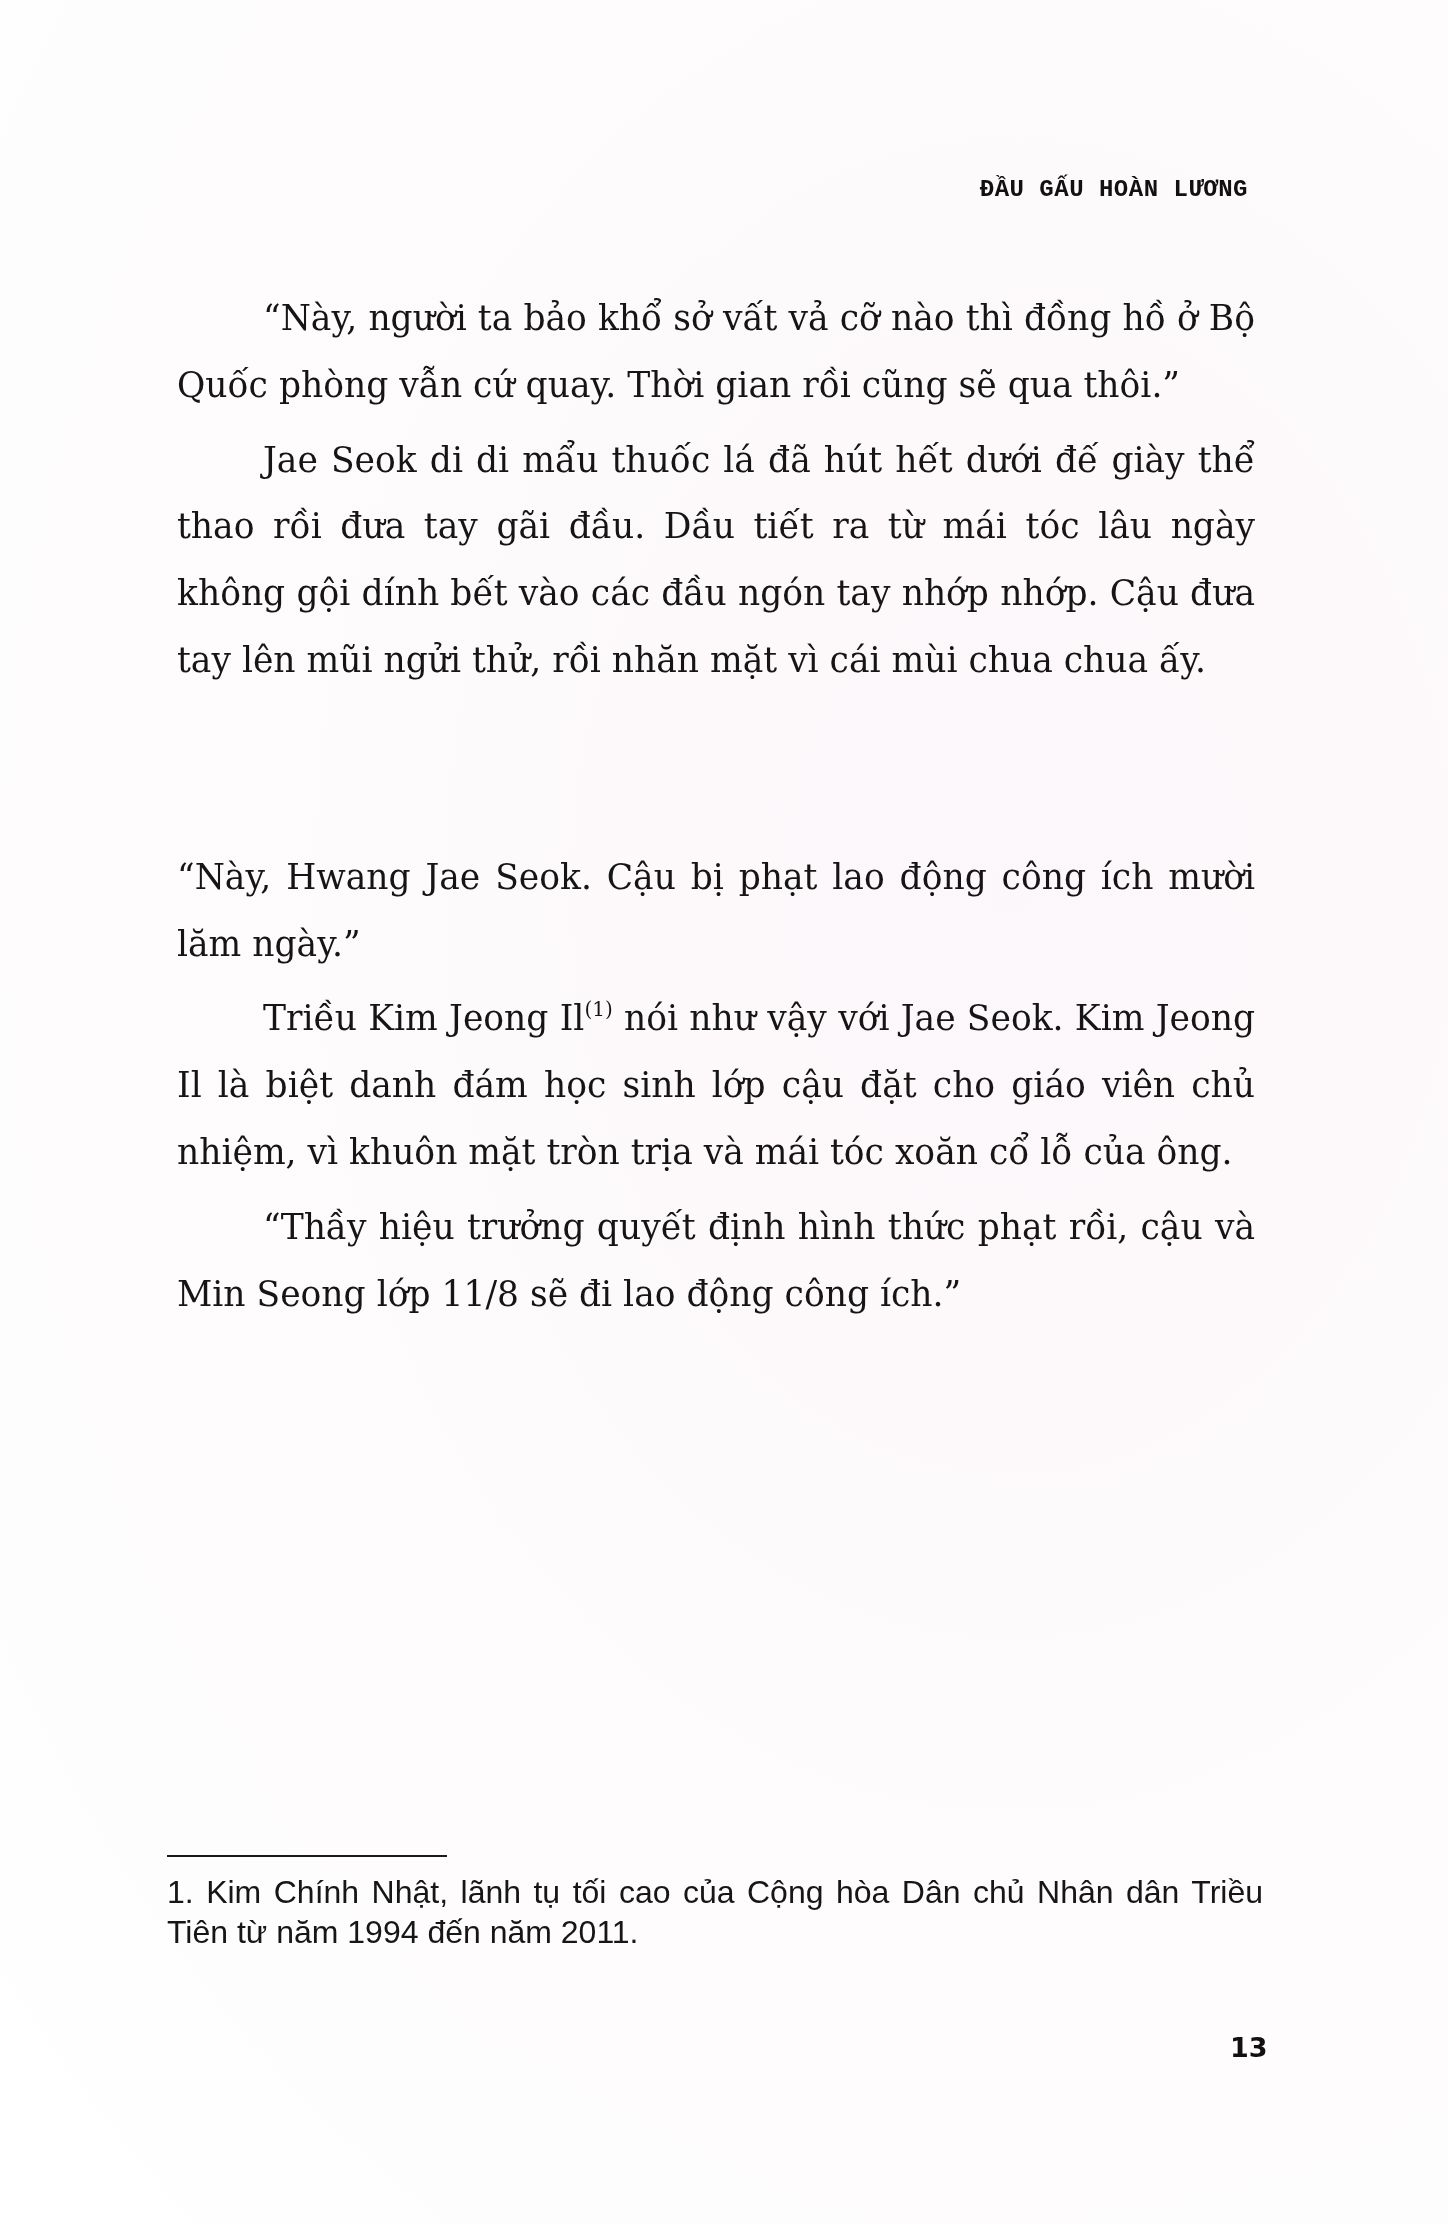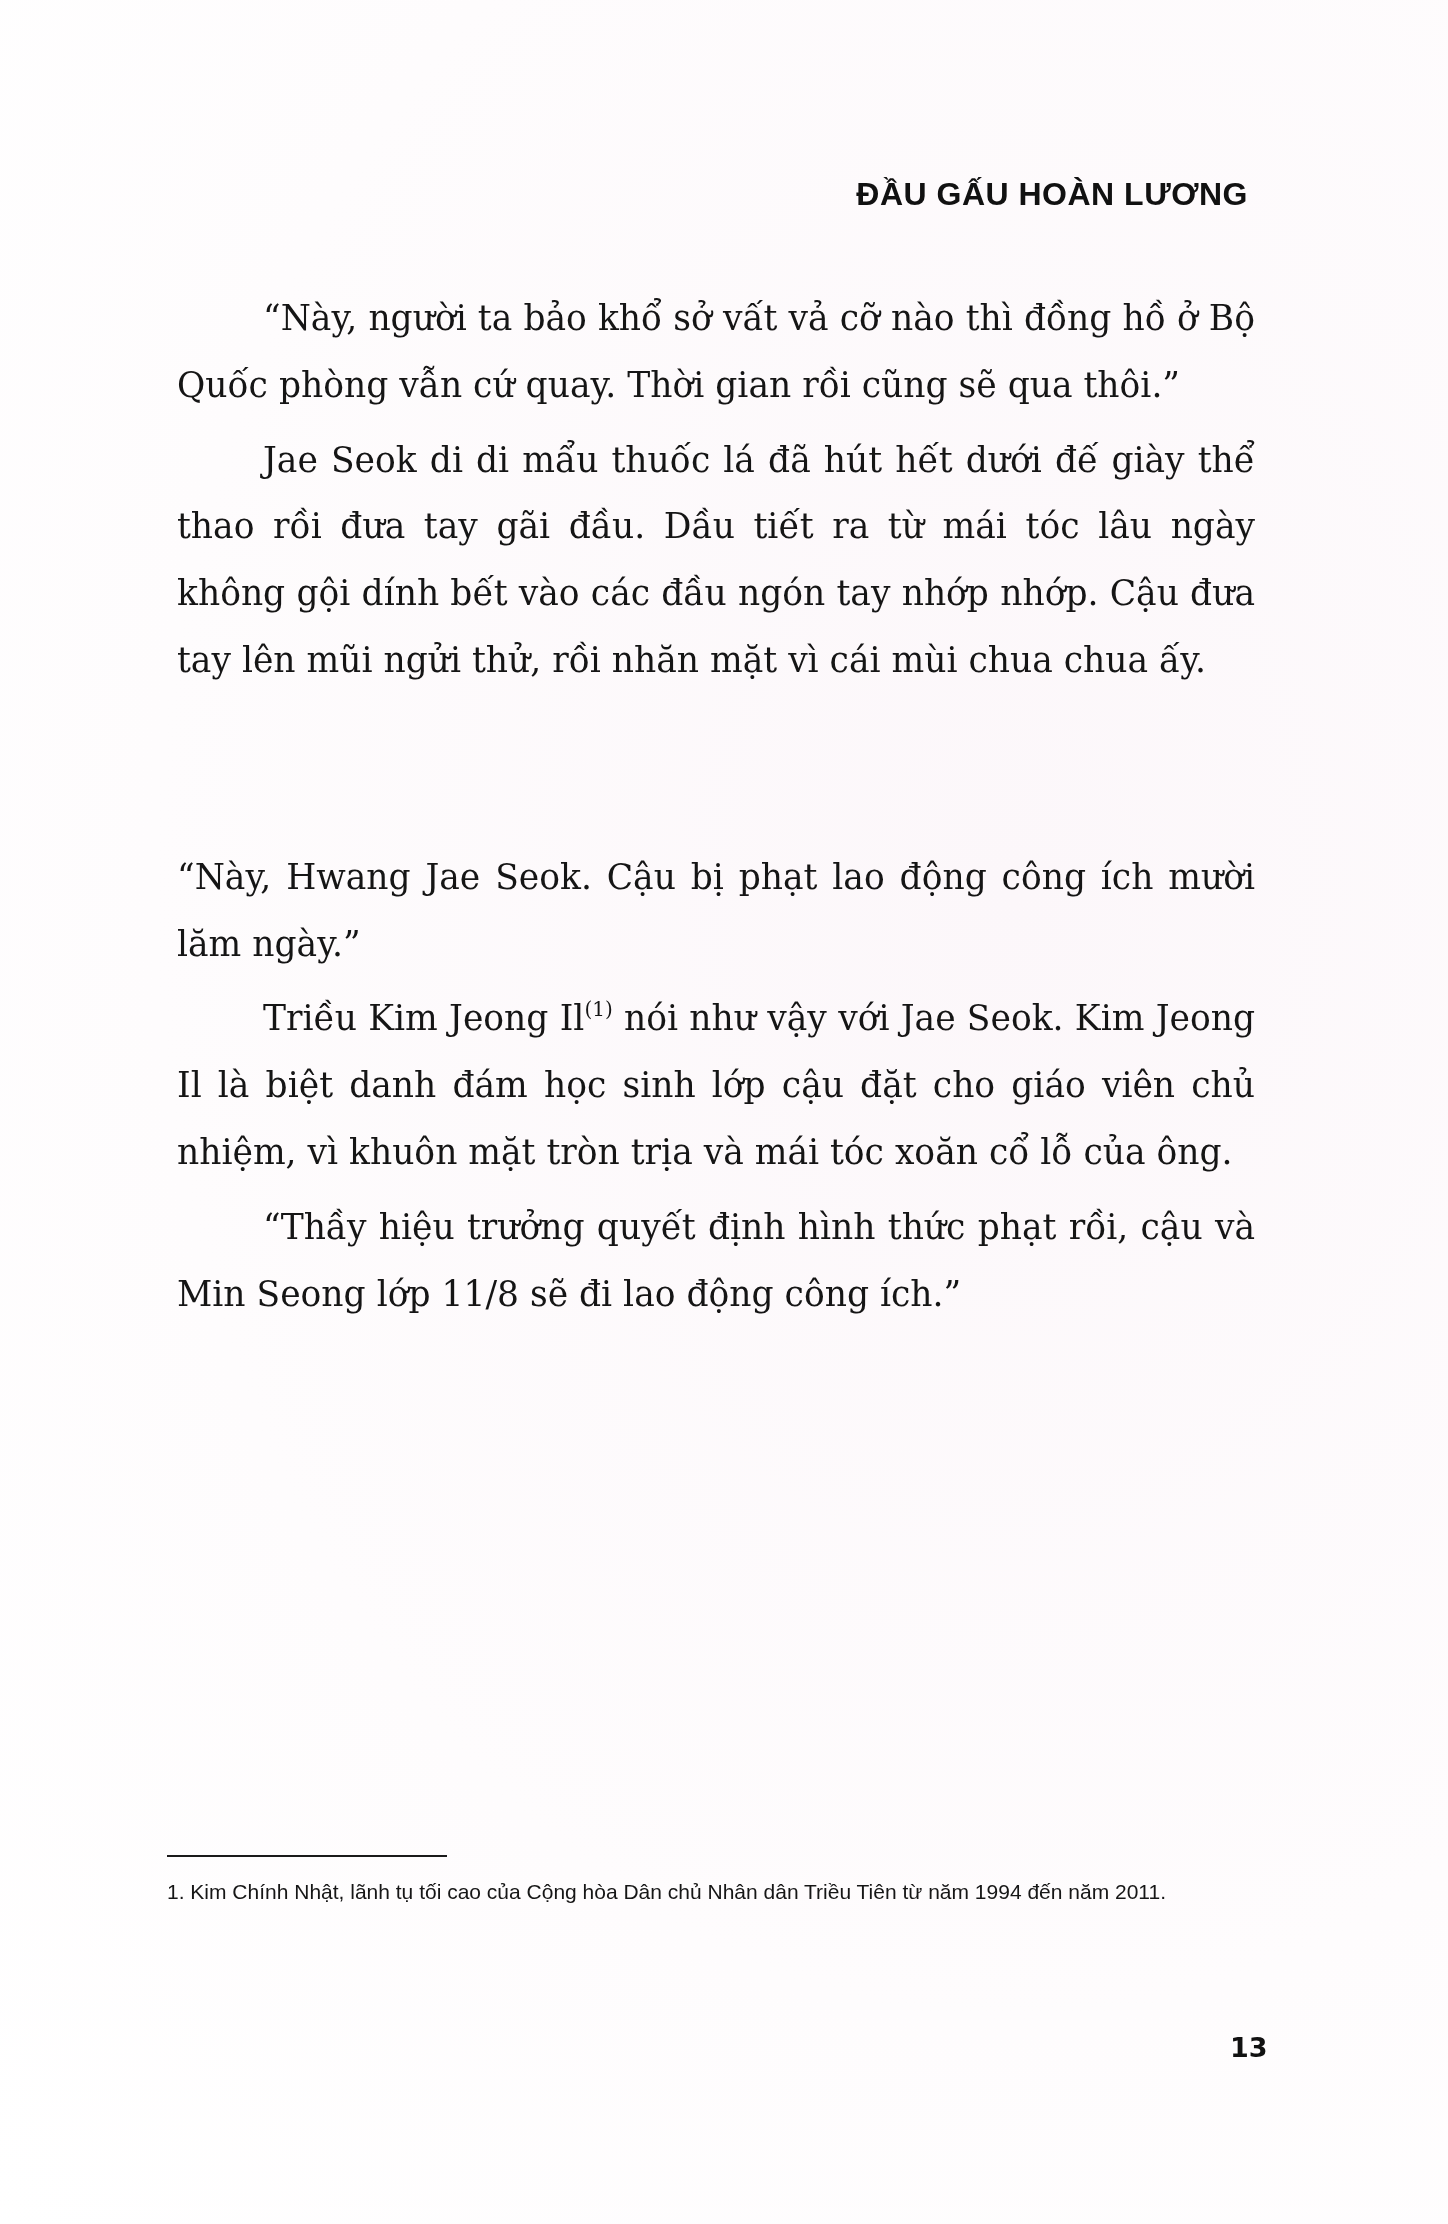--- a/index.html
+++ b/index.html
@@ -9,43 +9,43 @@
     position: relative;
     overflow: hidden;
     color: #141414;
   }
   .page {
     position: absolute; left: 0; top: 0; width: 1448px; height: 2224px;
     background: radial-gradient(ellipse at 70% 40%, #fcf7fa 0%, #fefcfd 60%, #ffffff 100%);
   }
   .running-header {
     position: absolute; top: 176px; right: 200px;
-    font-family: Liberation Sans, sans-serif;
-    font-weight: bold; font-size: 32px; letter-spacing: 0.5px;
+    font-family: Liberation Mono, monospace;
+    font-weight: bold; font-size: 24px; letter-spacing: 0.5px;
     color: #111;
   }
   .body-text {
     position: absolute; left: 169px; top: 277px; width: 1094px;
     font-family: "DejaVu Serif", serif;
     font-size: 34.5px; line-height: 66.8px;
     text-align: justify;
     color: #151515;
   }
   .body-text p { margin: 8px; text-indent: 86px; }
   .body-text p.noindent { text-indent: 0; }
   .spacer { height: 134px; }
   sup.fnref { font-size: 20px; line-height: 0; vertical-align: 14px; }
   .footnote-rule {
     position: absolute; left: 167px; top: 1855px; width: 280px; height: 2px;
     background: #1a1a1a;
   }
   .footnotes {
     position: absolute; left: 167px; top: 1872px; width: 1096px;
     font-family: "Liberation Sans", sans-serif;
-    font-size: 21px; line-height: 40px; color: #161616;
+    font-size: 32px; line-height: 40px; color: #161616;
     text-align: justify;
   }
   .footnotes p { margin: 0; }
   .page-number {
     position: absolute; top: 2032px; left: 1230px;
     font-family: "DejaVu Sans", sans-serif; font-weight: bold;
     font-size: 27px; color: #111;
   }
 </style>
 </head>

